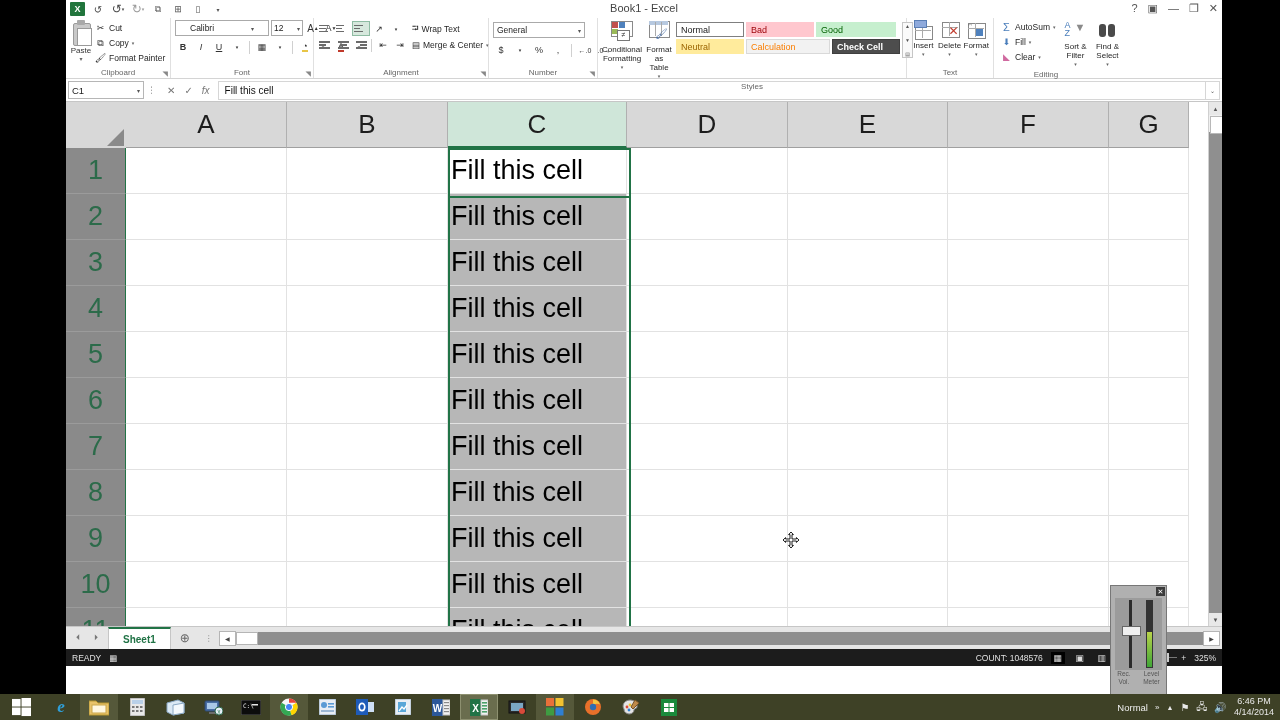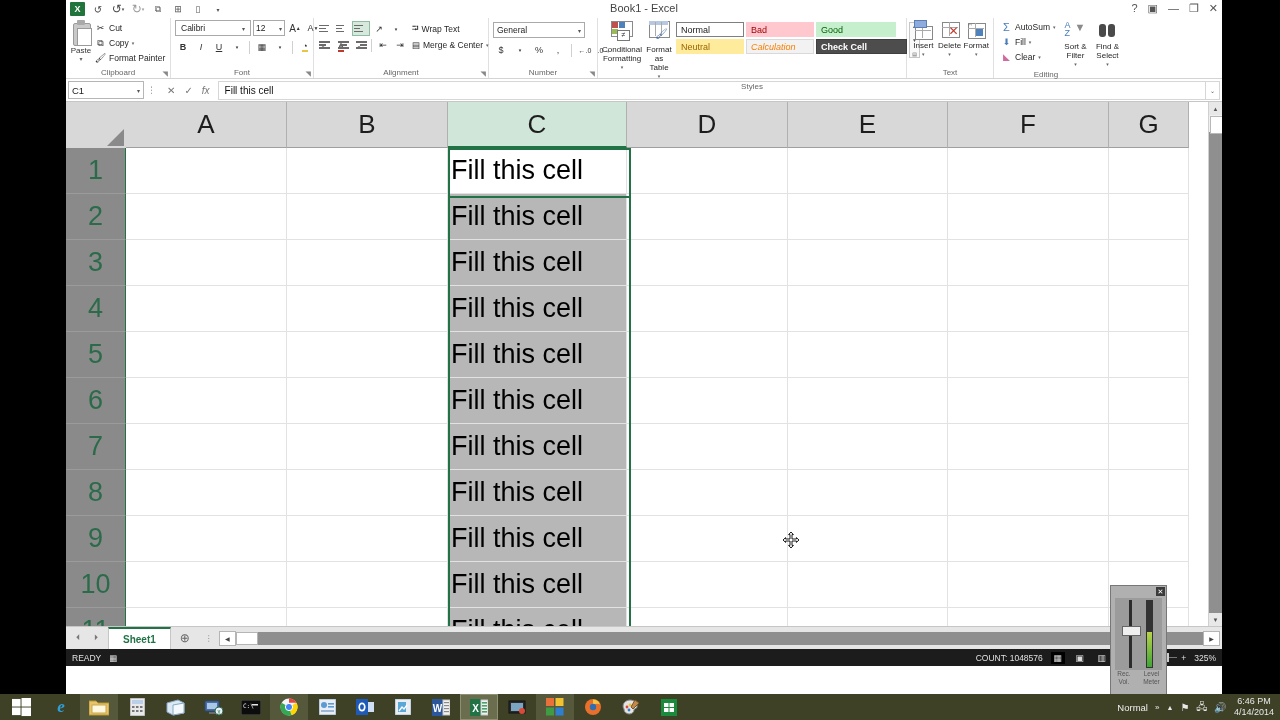--- a/index.html
+++ b/index.html
@@ -50,21 +50,21 @@
   .clip-body{position:absolute;left:3px;top:3px;width:16px;height:21px;background:#c9c9c9;border:1px solid #9a9a9a;border-radius:2px;}
   .clip-top{position:absolute;left:7px;top:0px;width:8px;height:5px;background:#a9a9a9;border-radius:1px;}
   .clip-paper{position:absolute;left:7px;top:8px;width:13px;height:16px;background:#fff;border:1px solid #999;}
   .cmdcol{display:flex;flex-direction:column;gap:1px;padding-top:1px;}
   .cmd{display:flex;align-items:center;gap:3px;font-size:8.5px;color:#262626;height:14px;padding:0 3px;white-space:nowrap;}
   .cmd .gi{width:11px;height:11px;display:flex;align-items:center;justify-content:center;font-size:9px;}
 
   
   .fontrow{display:flex;align-items:center;gap:2px;height:16px;}
   .fname{width:64px;height:14px;border:1px solid #aaa;background:#fff;font-size:8.5px;
-    display:flex;align-items:center;justify-content:space-between;padding:0 5px;color:#222;}
+    display:flex;align-items:center;justify-content:space-between;padding:0 14px;color:#222;}
   .fsize{width:26px;height:14px;border:1px solid #aaa;background:#fff;font-size:8.5px;
     display:flex;align-items:center;justify-content:space-between;padding:0 2px;color:#222;}
   .caret{font-size:6px;color:#555;}
   .ibtn{min-width:14px;height:14px;display:flex;align-items:center;justify-content:center;font-size:9px;color:#333;padding:0 1px;}
   .ibtn.big{font-size:10px;}
   .sep{width:1px;height:13px;background:#d0d0d0;margin:0 2px;}
   .underline-red{border-bottom:2px solid #c0392b;line-height:8px;}
   .underline-yel{border-bottom:2px solid #e8c547;line-height:8px;}
 
   
@@ -388,22 +388,22 @@
           </div>
           <div style="display:flex;align-items:flex-start;padding-top:2px;">
             <div class="stylesgrid">
               <div class="stylesrow">
                 <div class="stylecell" style="width:68px;background:#ffffff;color:#1a1a1a;border-color:#7f7f7f;">Normal</div>
                 <div class="stylecell" style="width:68px;background:#ffc7ce;color:#9c0006;border-color:#ffc7ce;">Bad</div>
                 <div class="stylecell" style="width:80px;background:#c6efce;color:#006100;border-color:#c6efce;">Good</div>
               </div>
               <div class="stylesrow">
                 <div class="stylecell" style="width:68px;background:#ffeb9c;color:#9c6500;border-color:#ffeb9c;">Neutral</div>
-                <div class="stylecell" style="width:68px;background:#f2f2f2;color:#fa7d00;border-color:#d9d9d9;font-style:italic;">Calculation</div>
-                <div class="stylecell" style="width:91px;background:#4d4d4d;color:#ffffff;border-color:#3f3f3f;font-weight:bold;">Check Cell</div>
+                <div class="stylecell" style="width:84px;background:#f2f2f2;color:#fa7d00;border-color:#d9d9d9;">Calculation</div>
+                <div class="stylecell" style="width:68px;background:#4d4d4d;color:#ffffff;border-color:#3f3f3f;font-weight:bold;">Check Cell</div>
               </div>
             </div>
             <div class="scroller">
               <span>▲</span>
               <span>▼</span>
               <span>▤</span>
             </div>
           </div>
         </div>
         <div class="rgroup-label">Styles</div>

